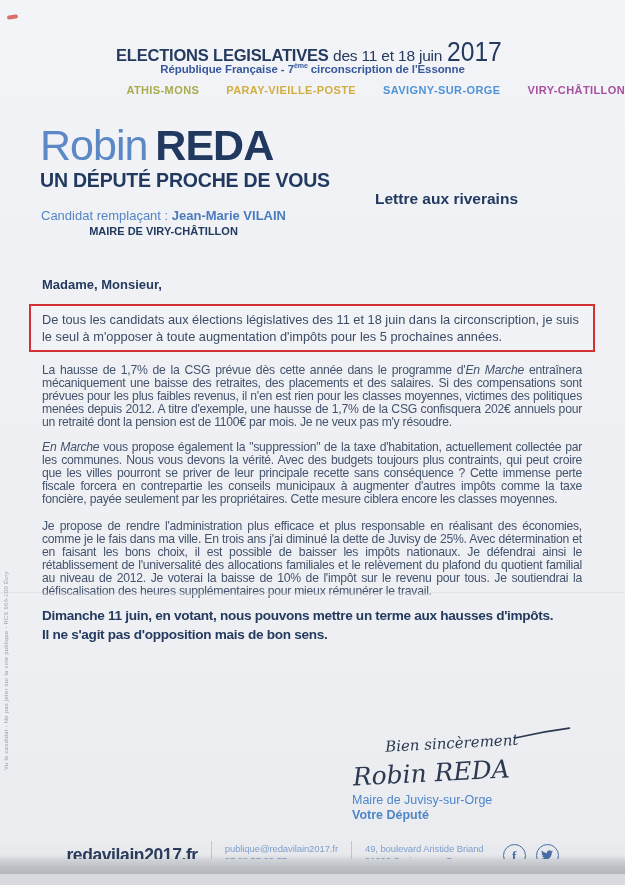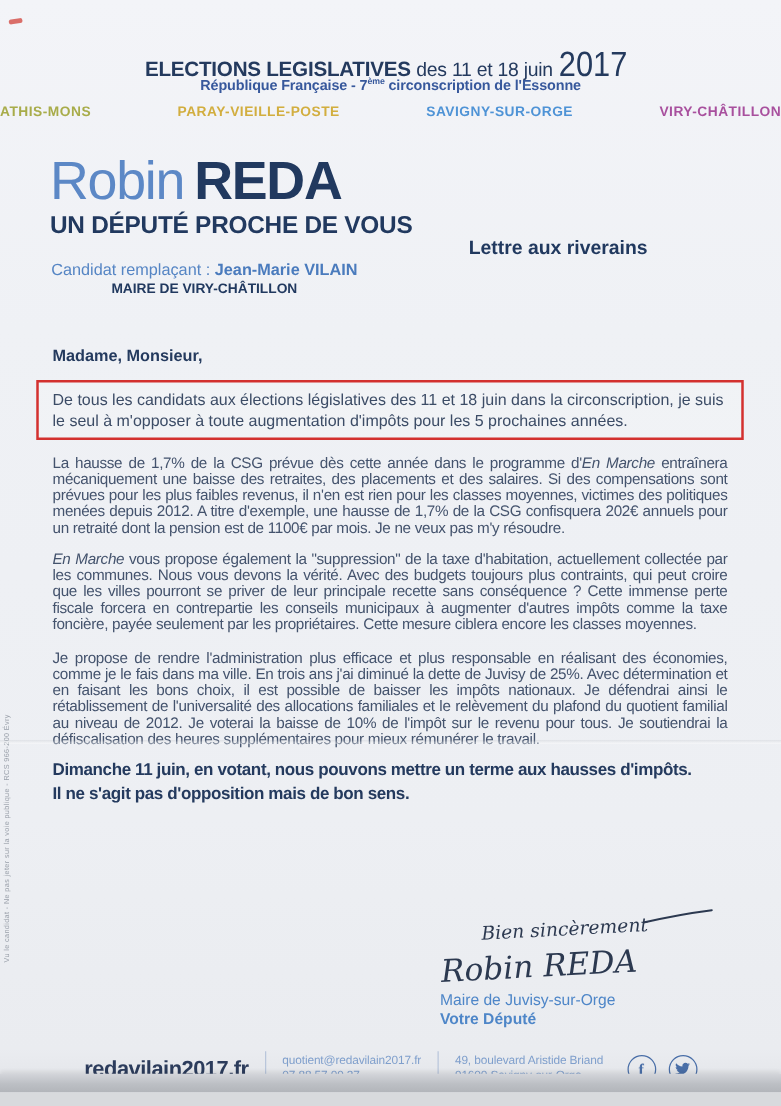--- a/index.html
+++ b/index.html
@@ -20,21 +20,21 @@
   
   .hdr-title { position:absolute; top:36px; left:0; right:0; text-align:center; white-space:nowrap; }
   .hdr-title .t-bold { font-size:16.5px; font-weight:700; letter-spacing:-0.2px; }
   .hdr-title .t-mid  { font-size:15.5px; font-weight:500; letter-spacing:-0.2px; }
   .hdr-title .t-year { font-size:28px; font-weight:400; letter-spacing:0px;
     display:inline-block; transform:scaleX(.88); transform-origin:left bottom; }
   .hdr-sub { position:absolute; top:62px; left:0; right:0; text-align:center;
     font-size:11.5px; font-weight:700; color:#37589c; letter-spacing:-0.1px; }
   .hdr-sub sup { font-size:7px; }
   .cities { position:absolute; top:84px; left:0; right:0; display:flex;
-    justify-content:space-between; font-size:11px; font-weight:700; letter-spacing:.4px; }
+    justify-content:flex-end; gap:27px; font-size:11px; font-weight:700; letter-spacing:.4px; }
   
   .brand { position:absolute; left:40px; top:122px; }
   .brand .name { font-size:43px; line-height:46px; letter-spacing:-1px; white-space:nowrap; }
   .brand .first { color:#5c88c6; font-weight:400; }
   .brand .last  { color:#21395f; font-weight:700; margin-left:8px; }
   .brand .tagline { font-size:19.5px; font-weight:700; color:#21395f; letter-spacing:-0.2px; margin-top:1px; }
   .candidate { position:absolute; left:41px; top:208px; display:inline-block; }
   .candidate .line1 { font-size:13px; }
   .candidate .lbl { color:#5585c4; font-weight:500; }
   .candidate .nm  { color:#4a7bbd; font-weight:700; }
@@ -143,21 +143,21 @@
   </svg>
   <div class="sig-roles">
     <div class="r1">Maire de Juvisy-sur-Orge</div>
     <div class="r2">Votre Député</div>
   </div>
 
   <div class="footer">
     <div class="site">redavilain2017.fr</div>
     <div class="vdiv"></div>
     <div class="blk">
-      <div>quotient@redavilain2017.fr</div>
+      <div>publique@redavilain2017.fr</div>
       <div>07 88 57 09 37</div>
     </div>
     <div class="vdiv"></div>
     <div class="blk">
       <div>49, boulevard Aristide Briand</div>
       <div>91600 Savigny-sur-Orge</div>
     </div>
     <div class="socials">
       <div class="icon-circle">
           <span class="f">f</span>

